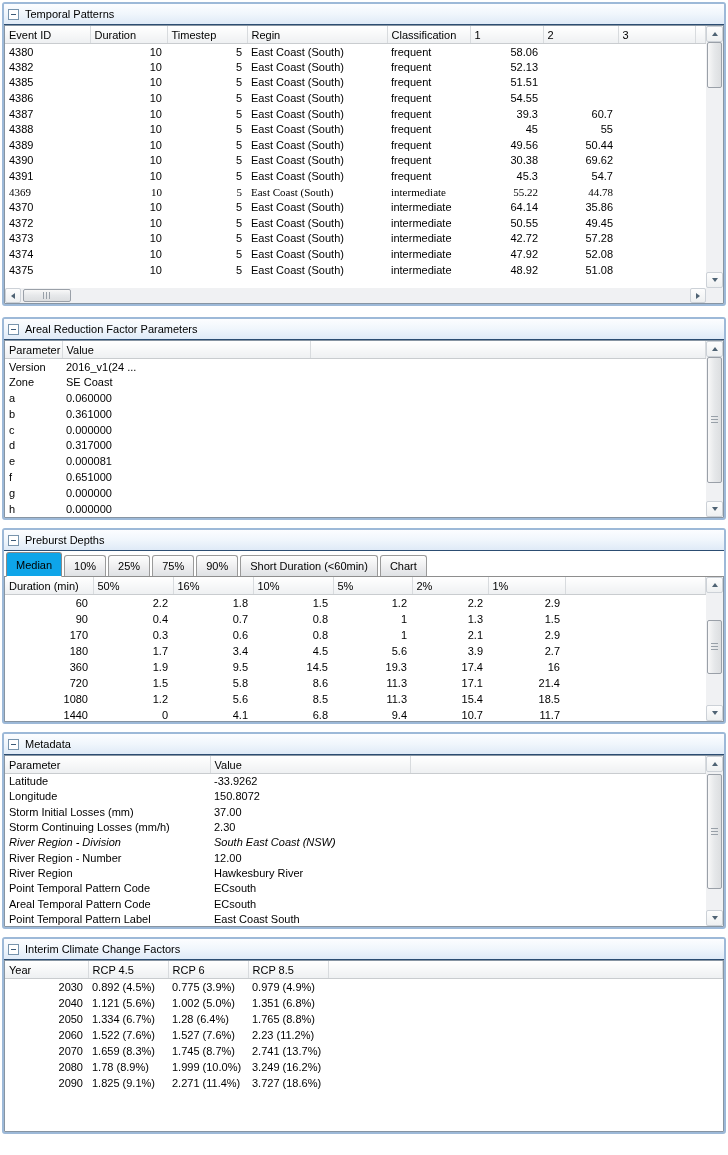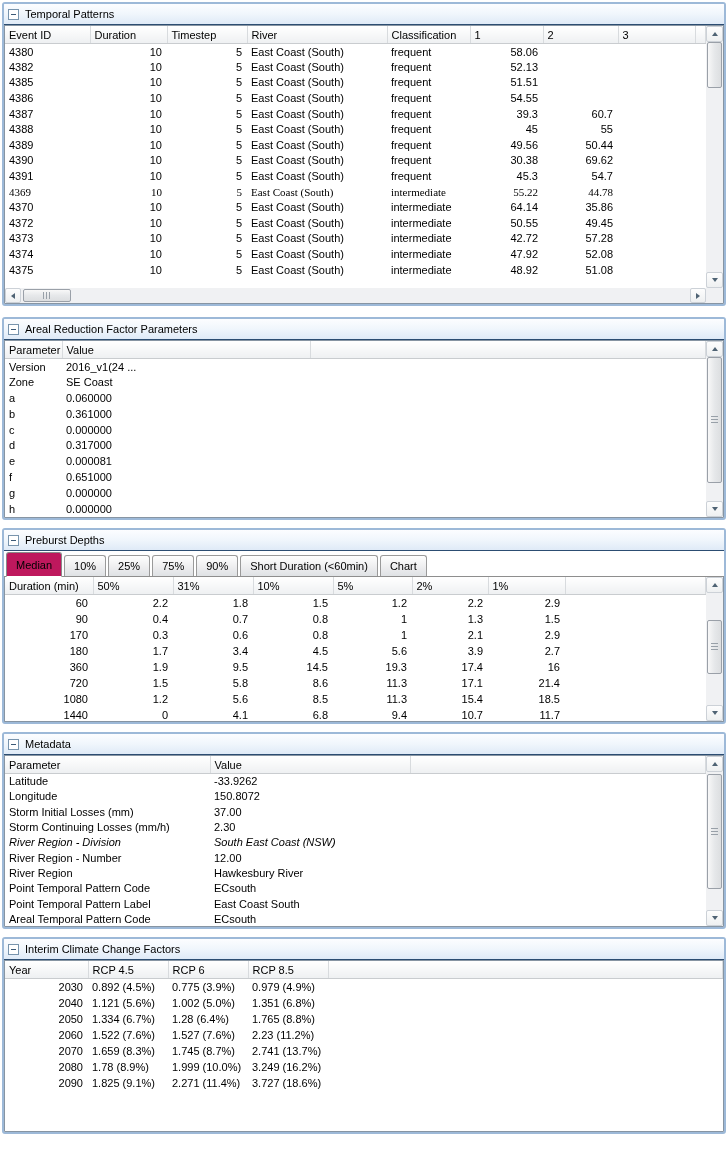--- a/index.html
+++ b/index.html
@@ -48,21 +48,21 @@
   
   .pb-page{position:absolute;left:0;right:0;top:21px;bottom:0;}
   .tabstrip{height:25px;display:flex;align-items:flex-end;background:#fff;border-bottom:1px solid #8e8e8e;padding-left:2px;}
   .tab{
     box-sizing:border-box;height:21px;padding:0 9px;display:flex;align-items:center;
     border:1px solid #9a9a9a;border-bottom:none;border-radius:3px 3px 0 0;
     background:linear-gradient(180deg,#fefefe,#ececee 60%,#dfe2e5);
     margin-right:2px;white-space:nowrap;
   }
   .tab.active{
-    height:25px;background:#be185d;position:relative;z-index:2;margin-bottom:-1px;
+    height:25px;background:#0ea5e9;position:relative;z-index:2;margin-bottom:-1px;
     border-color:#8a8a8a;border-bottom:1px solid #fff;
   }
   .pb-gridbox{position:absolute;top:26px;left:0;right:0;bottom:0;border:1px solid #8795a3;border-top:none;background:#fff;}
 
   
   .vscroll{position:absolute;top:0;right:0;bottom:0;width:17px;background:#f0f1f3;display:flex;flex-direction:column;}
   .vscroll.above-h{bottom:15px;}
   .sb-btn{flex:none;display:flex;align-items:center;justify-content:center;
     background:linear-gradient(180deg,#fdfdfd,#eef0f1);border:1px solid #ccd1d7;border-radius:2px;box-sizing:border-box;}
   .vscroll .sb-btn{height:16px;}
@@ -107,21 +107,21 @@
               <col style="width: 73px;">
               <col style="width: 75px;">
               <col style="width: 77px;">
               <col>
             </colgroup>
             <thead>
               <tr>
                 <th>Event ID</th>
                 <th>Duration</th>
                 <th>Timestep</th>
-                <th>River</th>
+                <th>Regin</th>
                 <th>Classification</th>
                 <th>1</th>
                 <th>2</th>
                 <th>3</th>
                 <th></th>
               </tr>
             </thead>
             <tbody>
               <tr style="height: 15.6px;">
                 <td class="l">4380</td>
@@ -438,21 +438,21 @@
                 <col style="width: 80px;">
                 <col style="width: 79px;">
                 <col style="width: 76px;">
                 <col style="width: 77px;">
                 <col>
               </colgroup>
               <thead>
                 <tr>
                   <th>Duration (min)</th>
                   <th>50%</th>
-                  <th>31%</th>
+                  <th>16%</th>
                   <th>10%</th>
                   <th>5%</th>
                   <th>2%</th>
                   <th>1%</th>
                   <th></th>
                 </tr>
               </thead>
               <tbody>
                 <tr style="height: 16px;">
                   <td class="r">60</td>
@@ -631,27 +631,27 @@
                 <td class="l">River Region</td>
                 <td class="l">Hawkesbury River</td>
                 <td class="l"></td>
               </tr>
               <tr style="height: 15.3px;">
                 <td class="l">Point Temporal Pattern Code</td>
                 <td class="l">ECsouth</td>
                 <td class="l"></td>
               </tr>
               <tr style="height: 15.3px;">
+                <td class="l">Areal Temporal Pattern Code</td>
+                <td class="l">ECsouth</td>
+                <td class="l"></td>
+              </tr>
+              <tr style="height: 15.3px;">
                 <td class="l">Point Temporal Pattern Label</td>
                 <td class="l">East Coast South</td>
-                <td class="l"></td>
-              </tr>
-              <tr style="height: 15.3px;">
-                <td class="l">Areal Temporal Pattern Code</td>
-                <td class="l">ECsouth</td>
                 <td class="l"></td>
               </tr>
             </tbody>
           </table>
       </div>
       <div class="vscroll">
         <div class="sb-btn">
             <span class="arr arr-up"></span>
           </div>
         <div class="sb-track">

